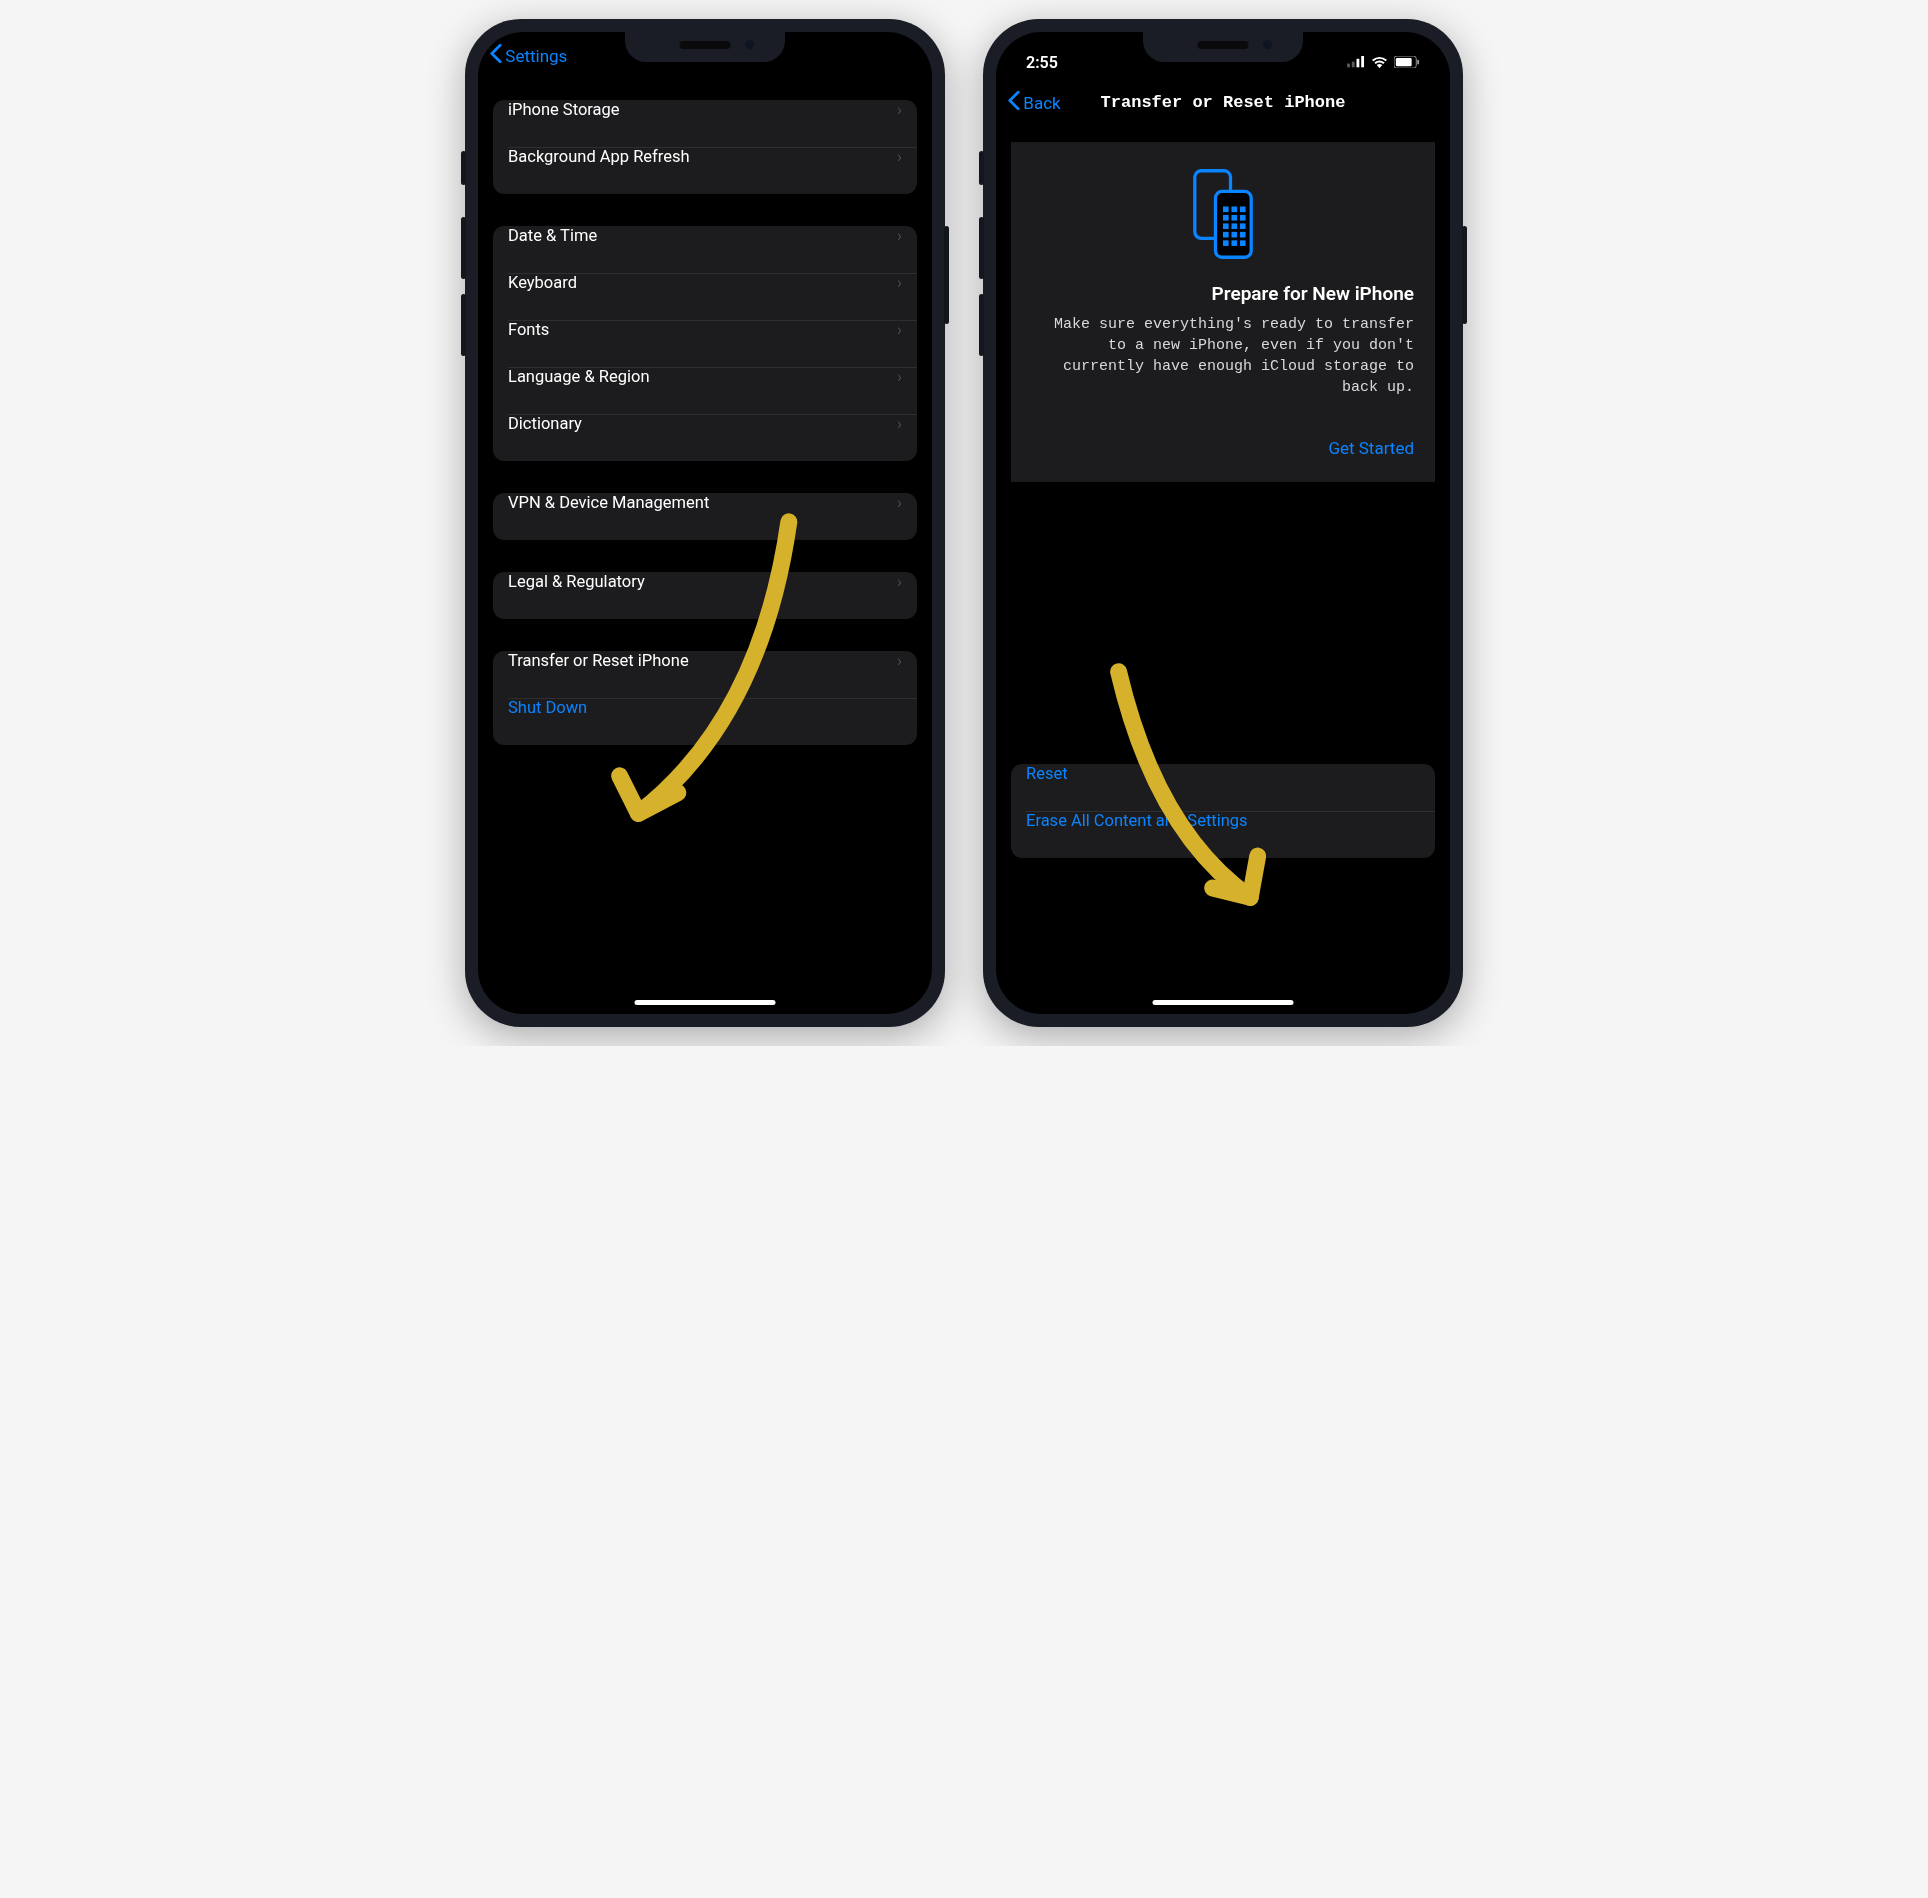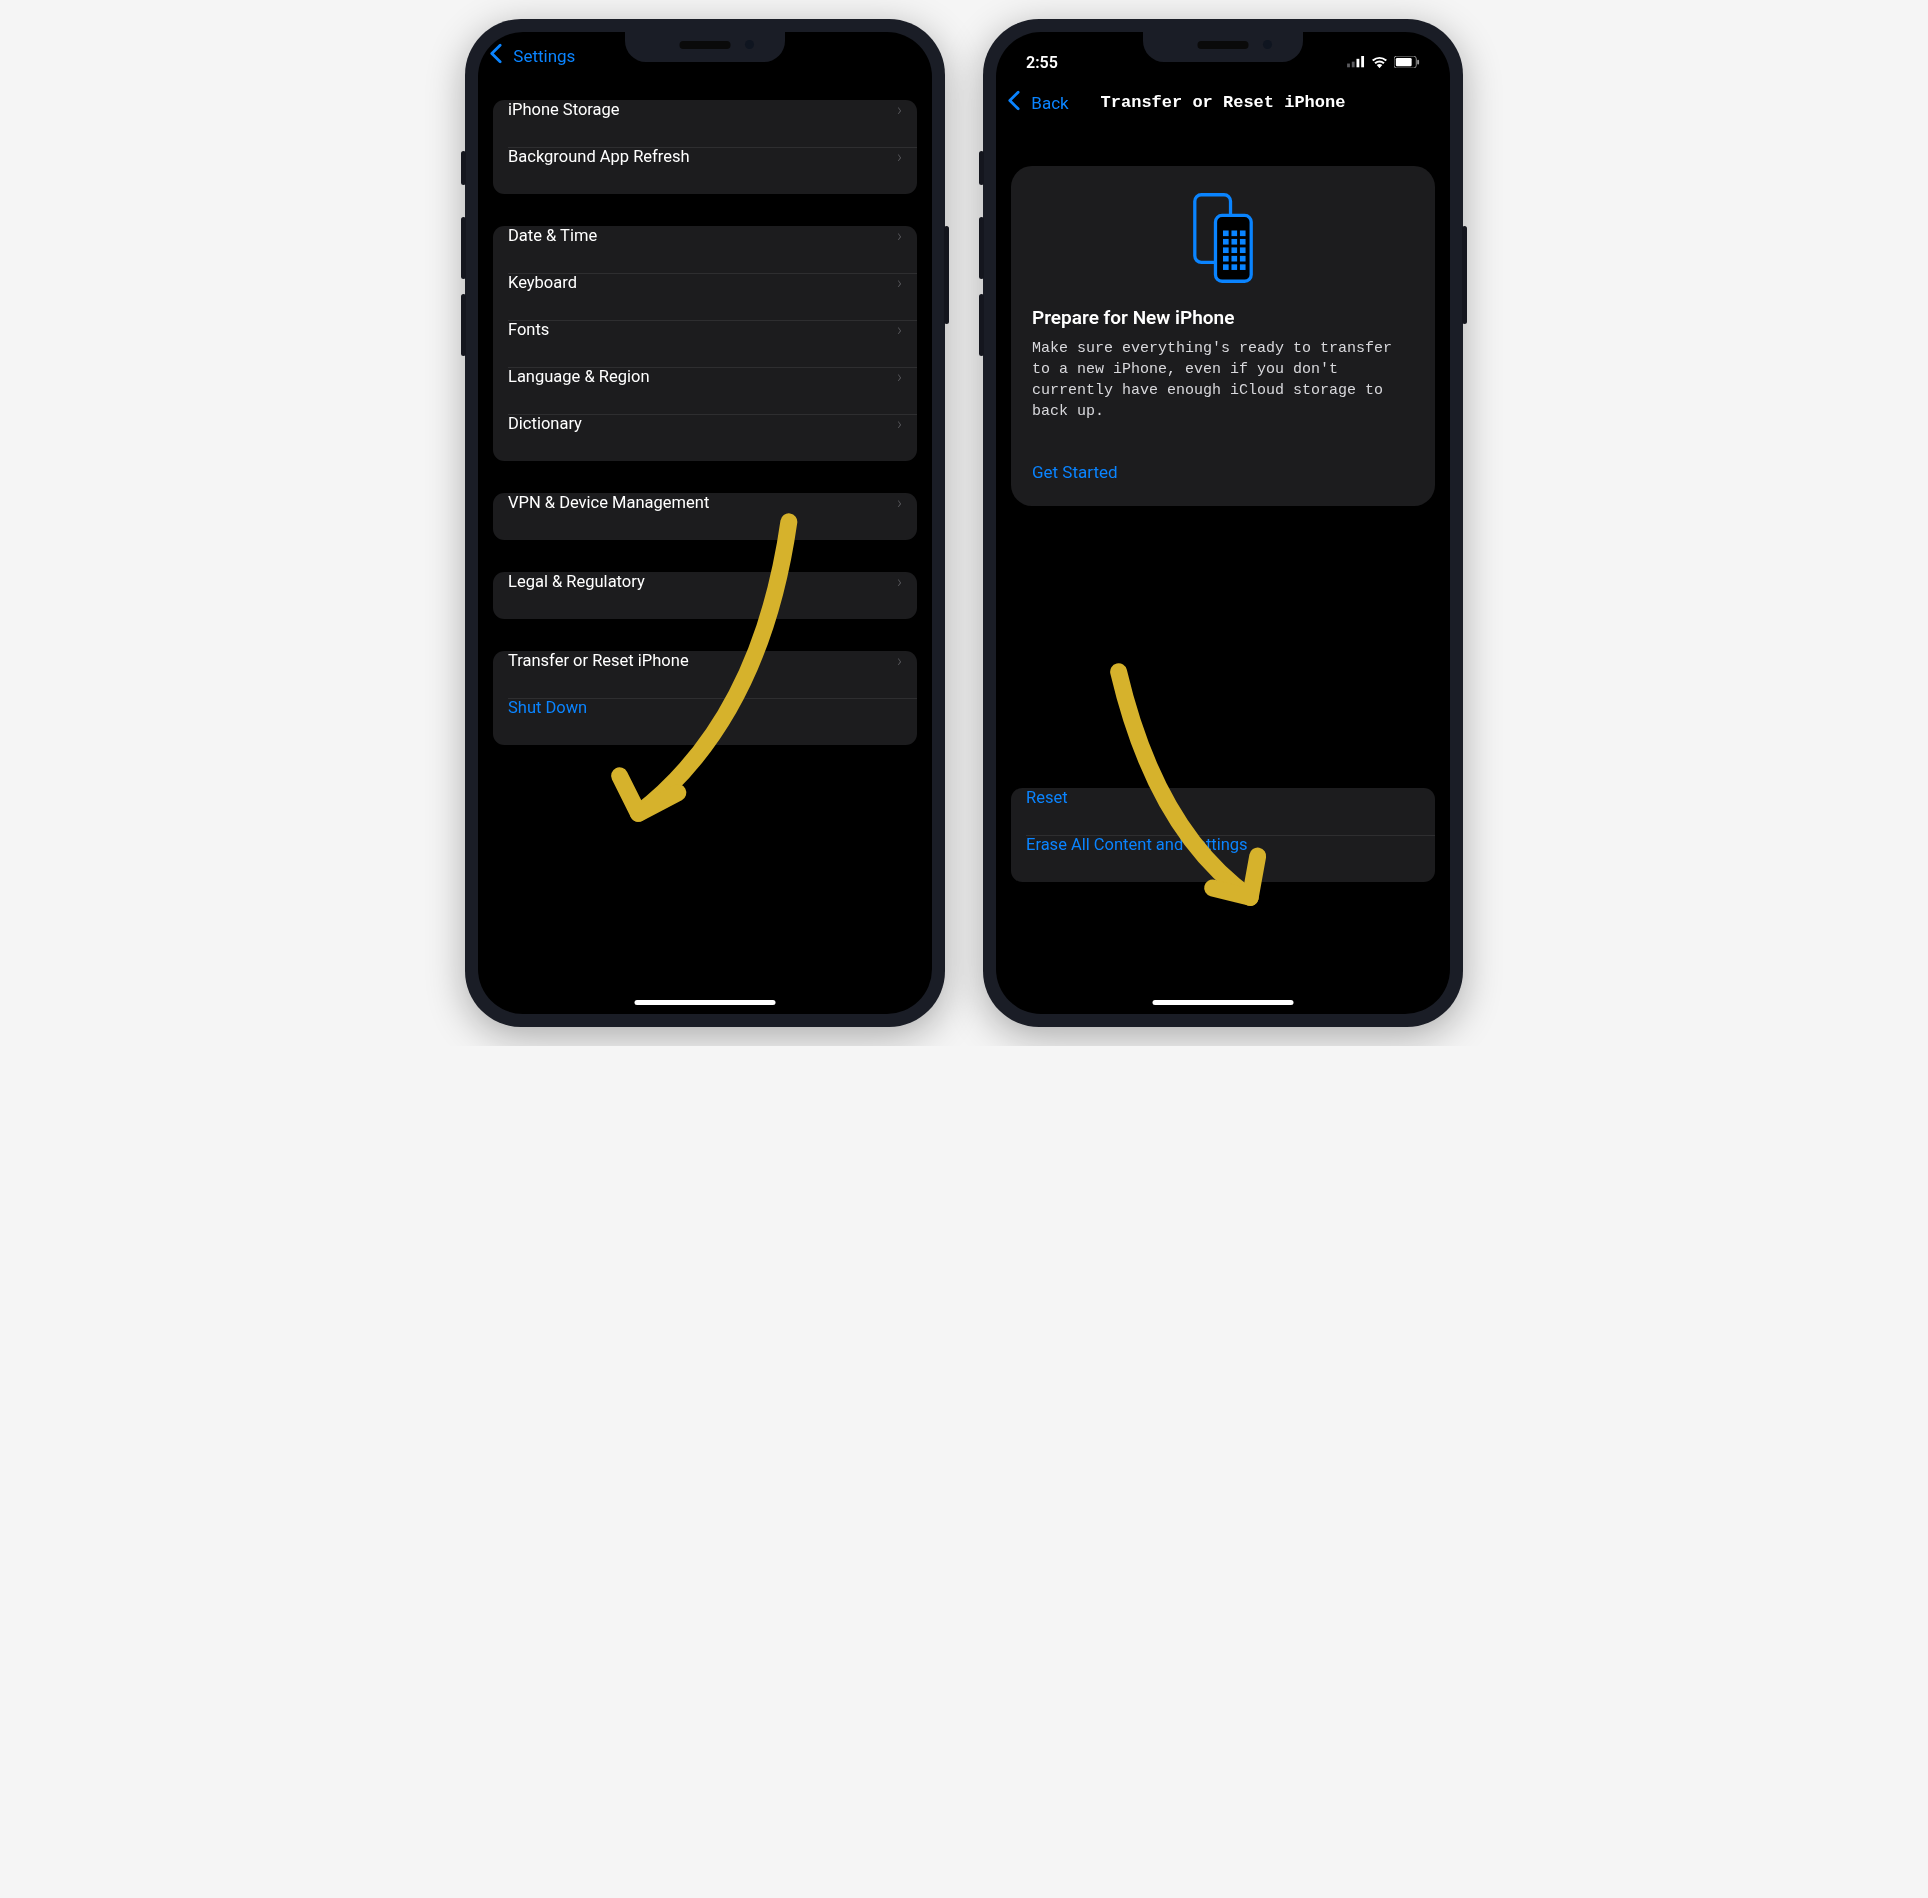--- a/index.html
+++ b/index.html
@@ -79,21 +79,21 @@
     display: flex;
     align-items: center;
     padding: 0 11.3px;
     position: relative;
   }
   .nav-back {
     display: flex;
     align-items: center;
     color: #0a84ff;
     font-size: 17px;
-    gap: 11px;
+    gap: 3px;
   }
   .nav-title {
     position: absolute;
     left: 50%;
     transform: translateX(-50%);
     color: #fff;
     font-weight: 600;
     font-size: 17px;
     white-space: nowrap;
     font-family: Liberation Mono, monospace;
@@ -122,24 +122,24 @@
     right: 0;
     top: 0;
     height: 0.9px;
     background: #2e2e30;
   }
   .row-label { flex: 1; }
   .chevron { color: #5a5a5e; font-weight: 300; }
   .row.link { color: #0a84ff; }
   .card {
     background: #1c1c1e;
-    border-radius: 21px;
-    margin-top: 40px;
+    border-radius: 0;
+    margin-top: 16px;
     padding: 24.5px 21px;
-    text-align: left;
+    text-align: right;
   }
   .card-icon {
     display: flex;
     justify-content: center;
     margin-bottom: 21px;
   }
   .card-title {
     color: #fff;
     font-weight: 600;
     font-size: 19px;

